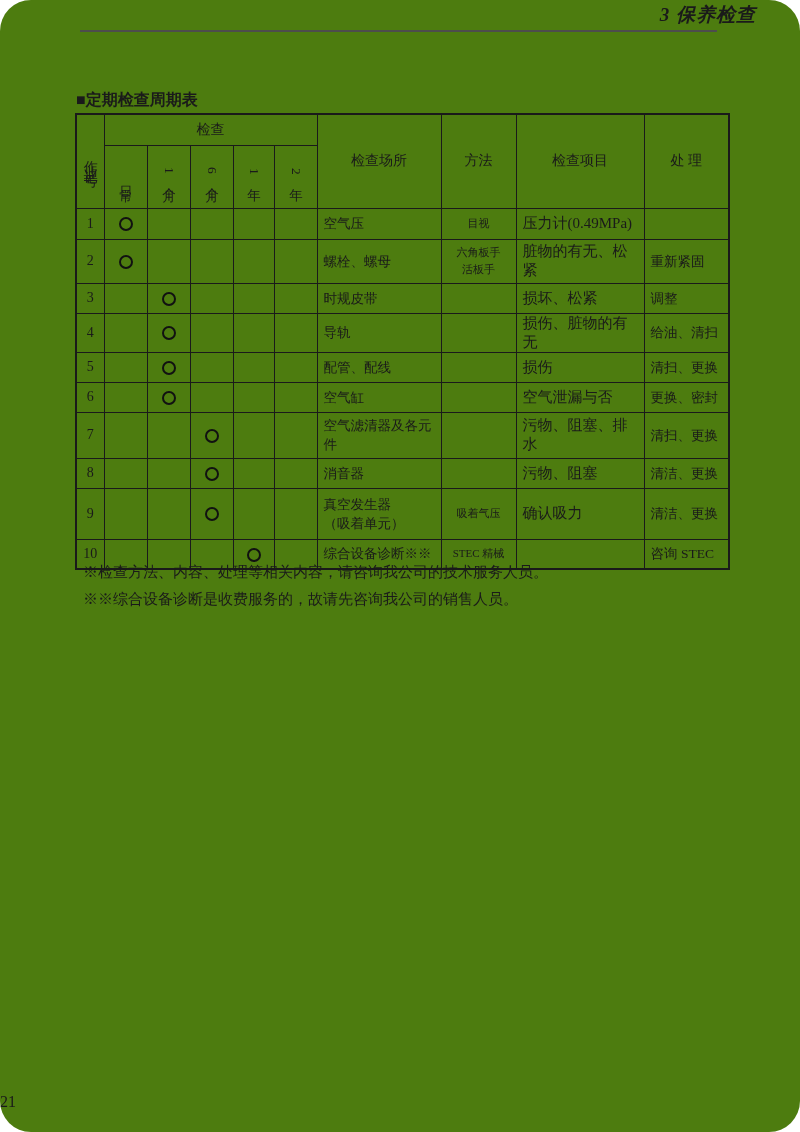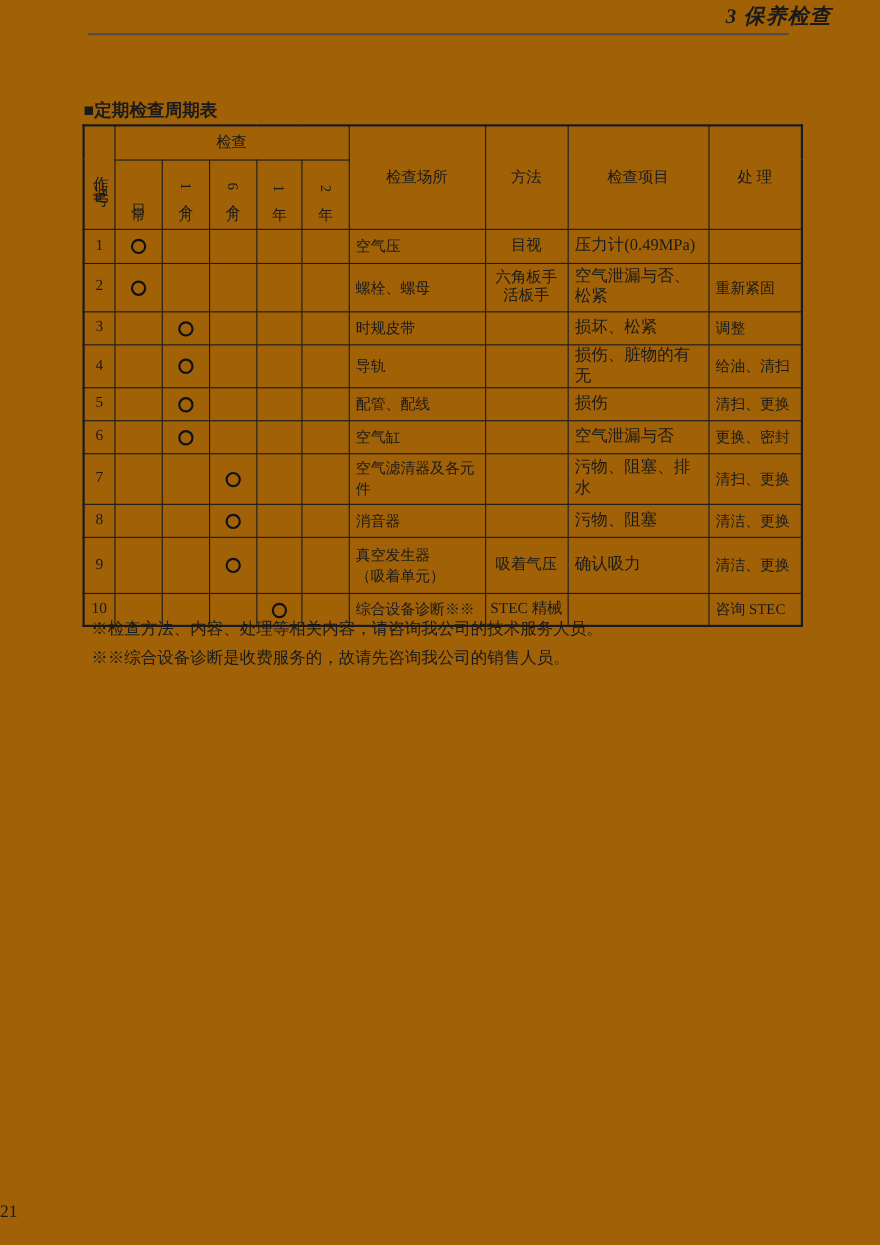--- a/index.html
+++ b/index.html
@@ -1,19 +1,20 @@
 <!DOCTYPE html>
 <html><head>
 <meta charset="utf-8">
 <style>
   html,body { margin:0; padding:0; background:#ffffff; }
   .page {
     position:relative; width:800px; height:1132px; overflow:hidden;
-    background:#a16207; color:#1a1a1a;
+    background:#4d7c0f; color:#1a1a1a;
     font-family:"Liberation Serif","DejaVu Serif",serif;
+    border-radius:31px;
   }
   .running-header {
     position:absolute; top:2px; right:44px;
     font-size:19px; font-weight:bold; font-style:italic;
     letter-spacing:1px;
   }
   .header-rule {
     position:absolute; left:80px; top:30px; width:637px; height:2px;
     background:#4d4d4d;
   }
@@ -54,21 +55,21 @@
     border:2px solid #111; border-radius:50%;
     vertical-align:middle;
   }
   td.c-place, td.c-item, td.c-treat {
     padding-left:6px; padding-right:2px;
     white-space:pre-line; line-height:19px; text-align:left;
   }
   td.c-item { font-size:15px; }
   td.c-method {
     text-align:center; white-space:pre-line; line-height:17px;
-    font-size:14px; padding:0 1px;
+    font-size:11px; padding:0 1px;
   }
   .footnotes {
     position:absolute; left:83px; top:559px;
     font-size:15px; line-height:27px;
   }
   .watermark {
     position:absolute; left:562px; top:1040px;
     font-family:"Liberation Sans","DejaVu Sans",sans-serif;
     font-size:52px; color:#dcdcdc; letter-spacing:2px;
     white-space:nowrap;
@@ -134,21 +135,21 @@
         <tr>
           <td class="c-no">2</td>
           <td class="c-mark"><span class="circle-mark" title="○"></span></td>
           <td class="c-mark"></td>
           <td class="c-mark"></td>
           <td class="c-mark"></td>
           <td class="c-mark"></td>
           <td class="c-place">螺栓、螺母</td>
           <td class="c-method">六角板手
 活板手</td>
-          <td class="c-item">空气泄漏与否、松紧</td>
+          <td class="c-item">脏物的有无、松紧</td>
           <td class="c-treat">重新紧固</td>
         </tr>
         <tr>
           <td class="c-no">3</td>
           <td class="c-mark"></td>
           <td class="c-mark"><span class="circle-mark" title="○"></span></td>
           <td class="c-mark"></td>
           <td class="c-mark"></td>
           <td class="c-mark"></td>
           <td class="c-place">时规皮带</td>

